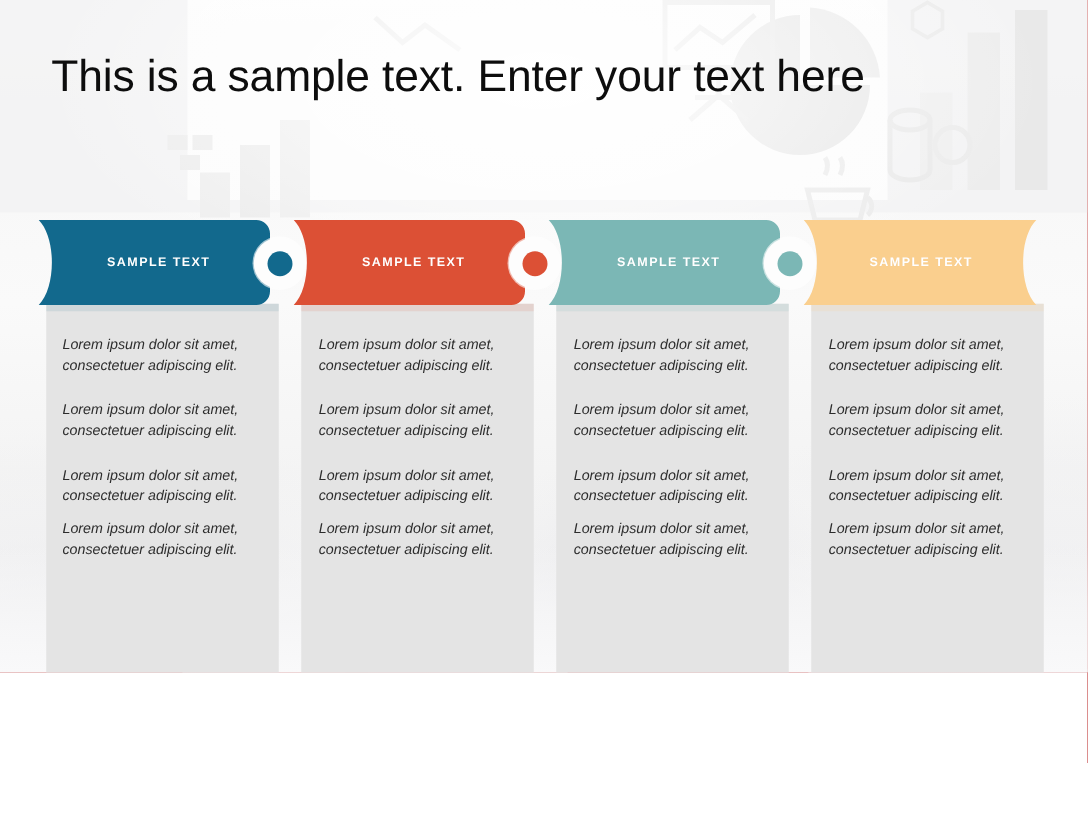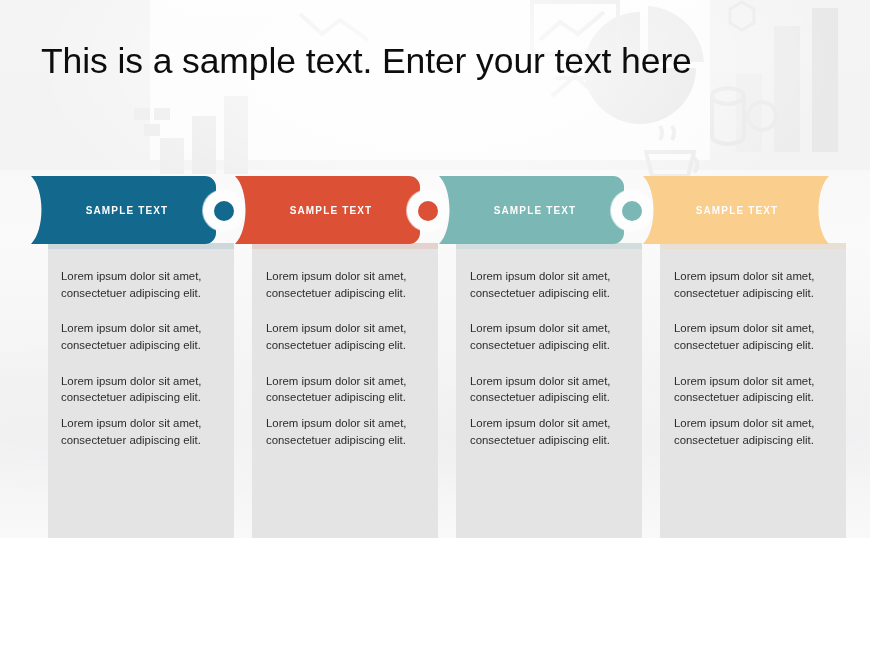--- a/index.html
+++ b/index.html
@@ -142,26 +142,27 @@
     width: 20px;
     height: 20px;
     margin-left: -10px;
     margin-top: -10px;
     border-radius: 50%;
   }
 
   
   .body-panel {
     position: absolute;
-    left: 17px;
+    left: 6px;
     top: 67px;
     width: 186px;
     height: 303px;
     background: #e4e4e4;
     z-index: 1;
+    font-style: italic;
   }
   .body-tint {
     position: absolute;
     left: 0;
     top: 0;
     width: 100%;
     height: 6px;
   }
   .body-inner {
     position: absolute;

